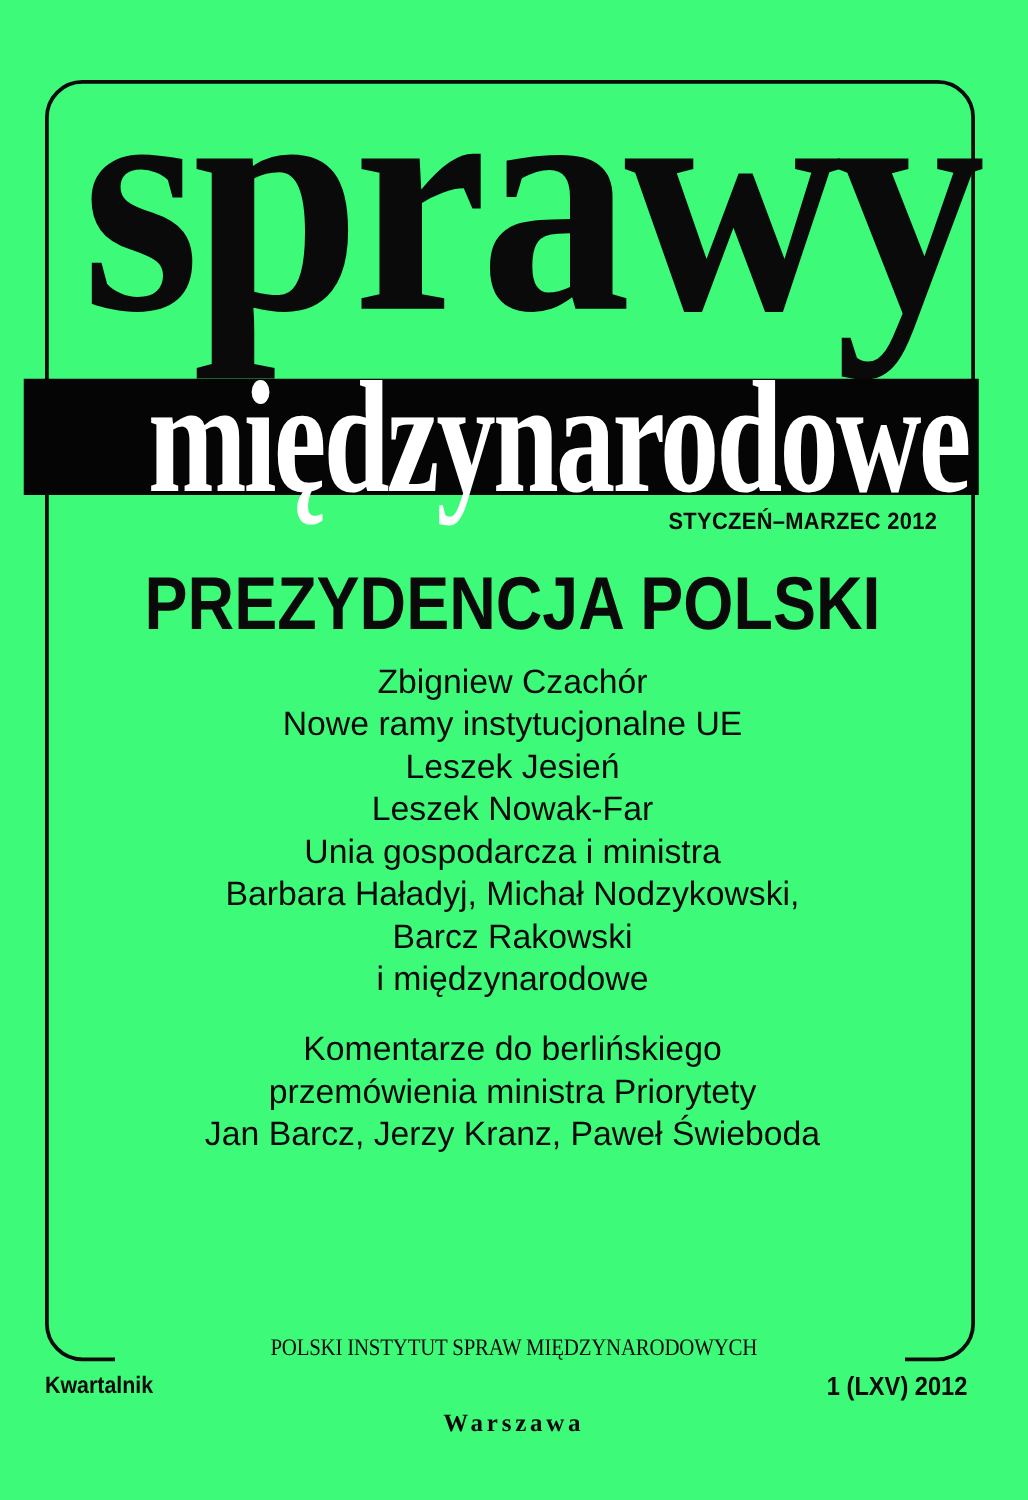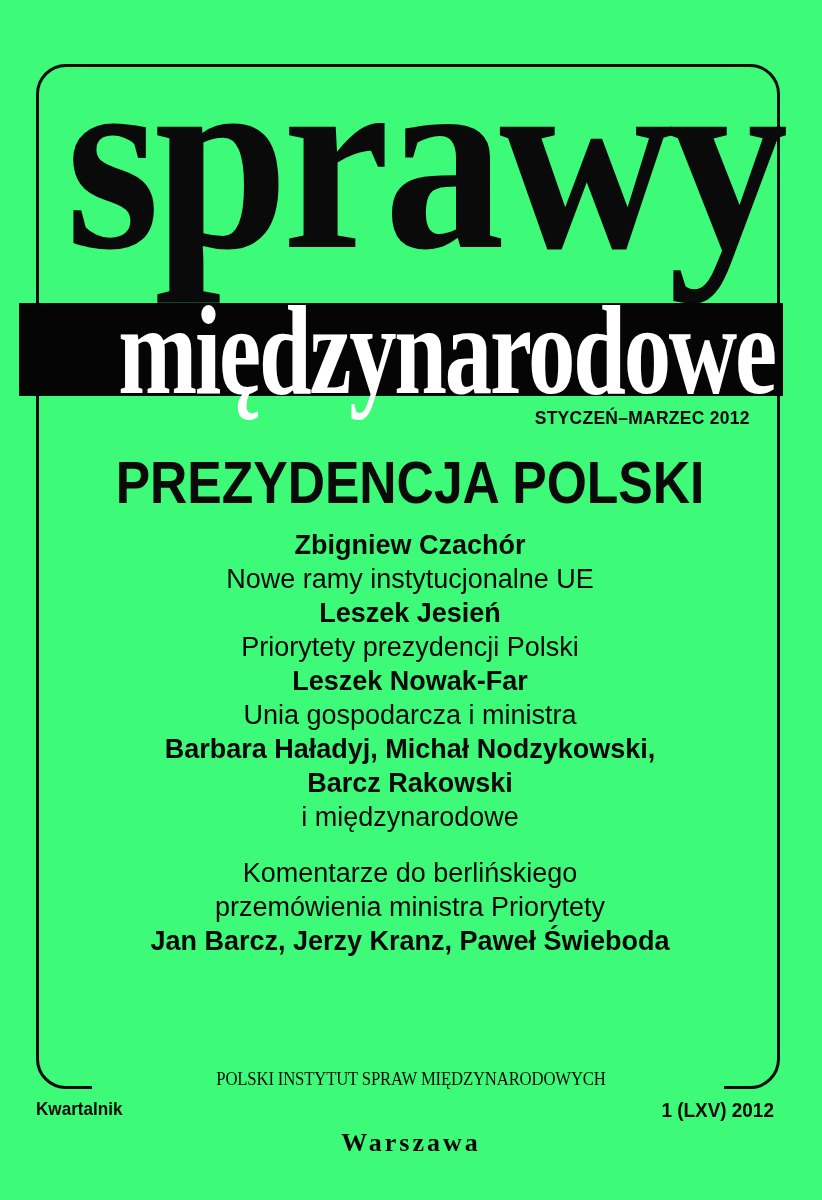--- a/index.html
+++ b/index.html
@@ -75,21 +75,21 @@
     transform: scaleX(0.86);
     transform-origin: center top;
     letter-spacing: 0px;
   }
   .toc {
     position: absolute;
     left: 36px; top: 528px; width: 748px;
     text-align: center;
   }
   .toc .author {
-    font-size: 27px; line-height: 34px; font-weight: bold;
+    font-size: 27px; line-height: 34px; font-weight: normal;
   }
   .toc .article {
     font-size: 27px; line-height: 34px; font-weight: normal;
   }
   .toc .spacer { height: 22px; }
   .publisher {
     position: absolute;
     left: 0; top: 1068px; width: 822px;
     text-align: center;
     font-family: "Liberation Serif", serif;
@@ -111,21 +111,21 @@
     font-weight: bold; font-size: 21px;
     transform: scaleX(0.9);
     transform-origin: right top;
   }
   .city {
     position: absolute;
     left: 0; top: 1128px; width: 822px;
     text-align: center;
     font-family: "Liberation Serif", serif;
     font-weight: bold;
-    font-size: 26px;
+    font-size: 20px;
     letter-spacing: 3px;
   }
 </style>
 </head>
 <body>
 
 <div class="frame"></div>
 <div class="frame-gap"></div>
 
 <div class="title-sprawy">sprawy</div>
@@ -134,21 +134,20 @@
 <div class="title-miedzy">międzynarodowe</div>
 
 <div class="issue-period">STYCZEŃ–MARZEC 2012</div>
 
 <div class="theme">PREZYDENCJA POLSKI</div>
 
 <div class="toc">
   <div class="author">Zbigniew Czachór</div>
   <div class="article">Nowe ramy instytucjonalne UE</div>
   <div class="author">Leszek Jesień</div>
-  <div class="article">Priorytety prezydencji Polski</div>
   <div class="author">Leszek Nowak-Far</div>
   <div class="article">Unia gospodarcza i ministra</div>
   <div class="author">Barbara Haładyj, Michał Nodzykowski,</div>
   <div class="author">Barcz Rakowski</div>
   <div class="article">i międzynarodowe</div>
   <div class="spacer"></div>
   <div class="article">Komentarze do berlińskiego</div>
   <div class="article">przemówienia ministra Priorytety</div>
   <div class="author">Jan Barcz, Jerzy Kranz, Paweł Świeboda</div>
 </div>

